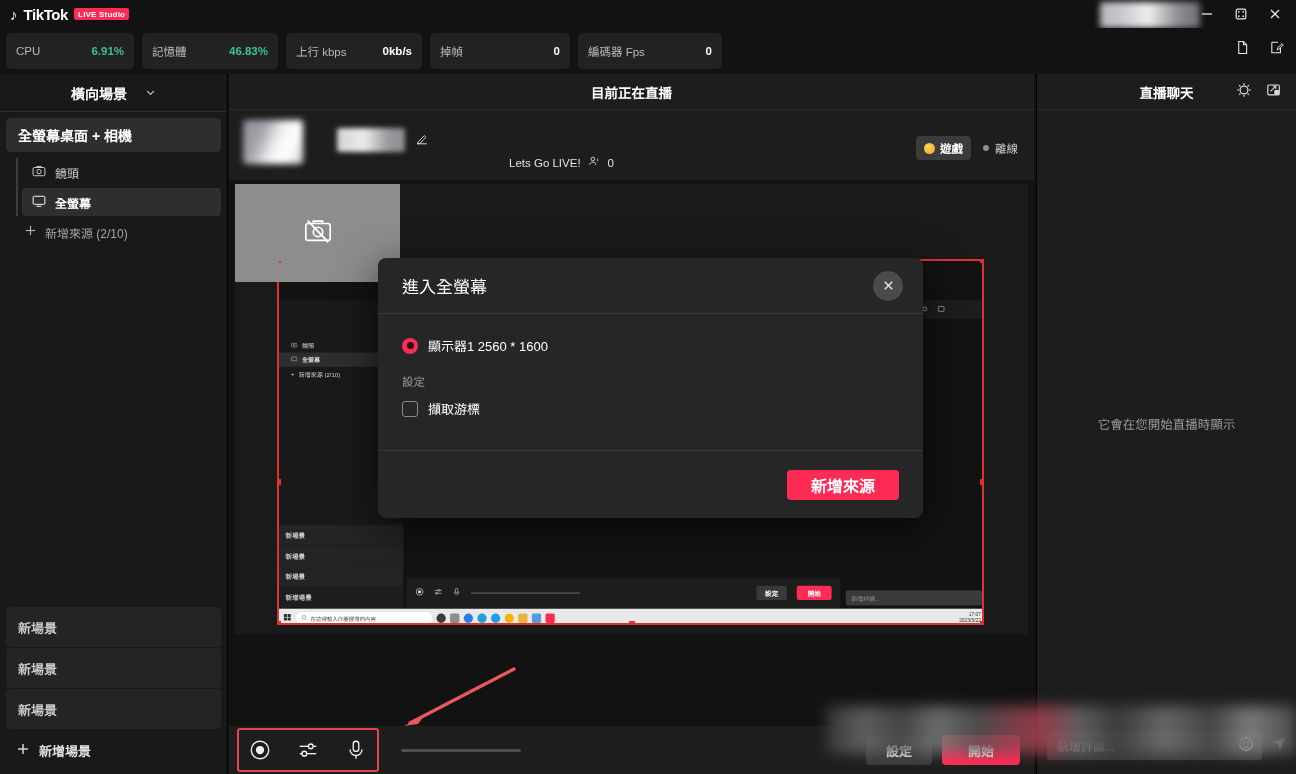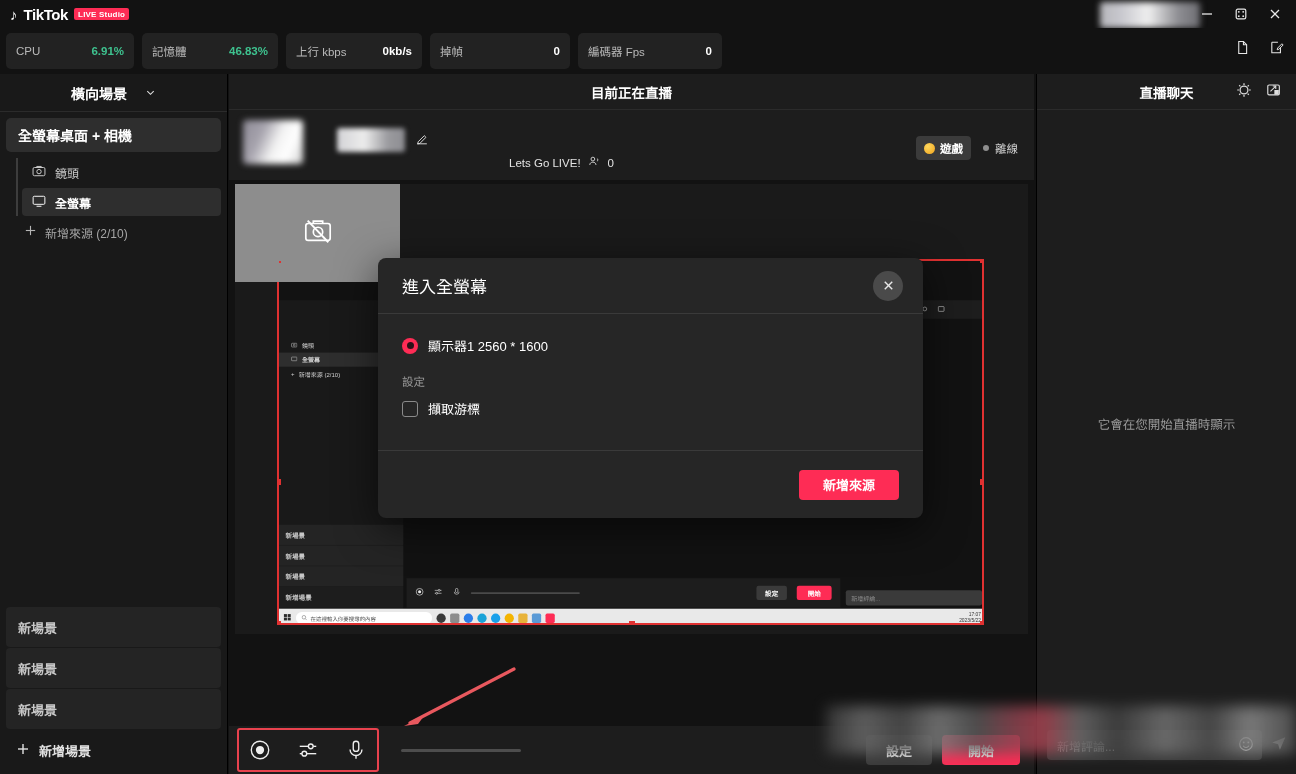--- a/index.html
+++ b/index.html
@@ -289,21 +289,21 @@
   .radio-txt { font-size: 13px; }
   .check-row { display: flex; align-items: center; gap: 10px; cursor: pointer; }
   .checkbox { width: 16px; height: 16px; border: 1.5px solid #8a8a8a; border-radius: 3px; }
   .check-txt { font-size: 13px; }
   .modal-foot {
     height: 68px; border-top: 1px solid #3a3a3a; display: flex;
     align-items: center; justify-content: flex-end; padding-right: 24px;
   }
   .btn-add {
     background: #fe2c55; color: #fff; border: none; border-radius: 4px;
-    height: 30px; padding: 0 24px; font-size: 13px; font-weight: bold;
+    height: 30px; padding: 0 24px; font-size: 16px; font-weight: bold;
     cursor: pointer; font-family: inherit;
   }
 </style>
 </head>
 <body>
 
 <div id="app">
 
   <div class="titlebar">
     <div class="brand">

